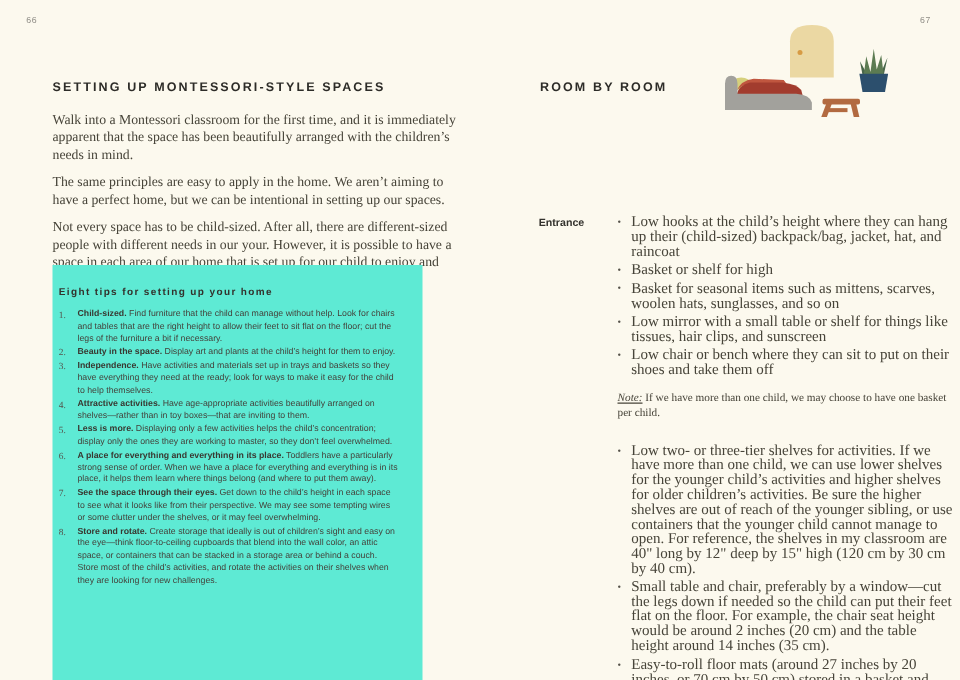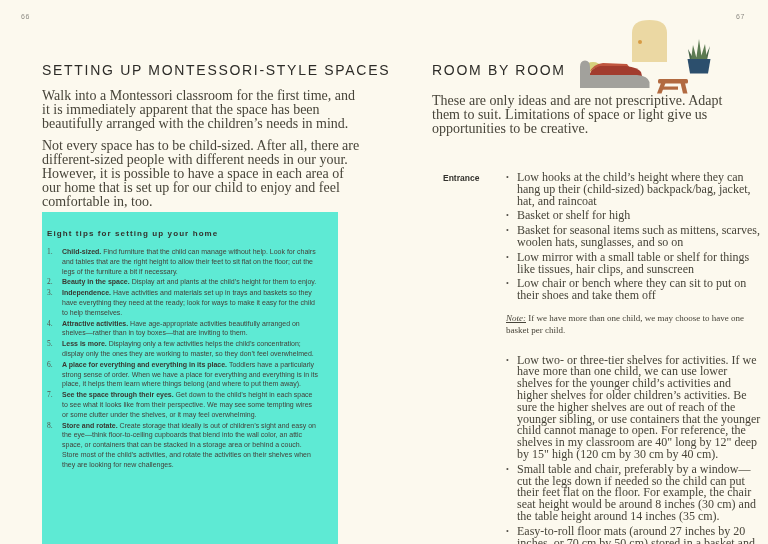--- a/index.html
+++ b/index.html
@@ -19,30 +19,30 @@
     position:absolute; top:13px;
     font-family:"Liberation Sans", sans-serif;
     font-size:7px; letter-spacing:.5px; color:#8e8c85;
   }
   .pagenum-left  { left:21px; }
   .pagenum-right { left:352px; }
 
   .heading {
     position:absolute; left:42px; top:64px;
     font-family:"Liberation Sans", sans-serif;
-    font-weight:normal; font-size:14px; line-height:13px;
+    font-weight:bold; font-size:10px; line-height:13px;
     letter-spacing:1.7px; color:#2d2c28;
     white-space:nowrap;
   }
   .page-right .heading { left:48px; }
 
   .body-copy { position:absolute; }
   .page-left  .body-copy { left:42px; top:89px; width:324px; }
   .page-right .body-copy { left:48px; top:94px; width:316px; }
-  .body-copy p { font-size:14px; line-height:14px; margin-top:8px; }
+  .body-copy p { font-size:11px; line-height:14px; margin-top:8px; }
   .body-copy p:first-child { margin-top:0; }
 
   .tips-box {
     position:absolute; left:42px; top:212px;
     width:296px; height:362px;
     background:#5eead4;
     padding:17px 19px 0 5px;
   }
   .tips-title {
     font-family:"Liberation Sans", sans-serif;
@@ -59,21 +59,21 @@
   .tip-text {
     flex:1;
     font-family:"Liberation Sans", sans-serif;
     font-size:7px; line-height:9.8px; color:#44423b;
   }
   .tip-text b { color:#393831; }
 
   .illustration { position:absolute; left:190px; top:18px; }
 
   .sections { position:absolute; left:47px; top:172px; width:332px; }
-  .section { display:flex;margin-left:12px; }
+  .section { display:flex; }
   .section + .section { margin-top:18px;align-items:flex-end; }
   .section-label {
     flex:0 0 63px;
     font-family:"Liberation Sans", sans-serif;
     font-weight:bold; font-size:8.5px; line-height:12px; color:#33322d;
   }
   .bullets-col { flex:1; }
   .bullet-list { list-style:none; }
   .bullet-list li { display:flex; margin-bottom:3px; }
   .bullet-list .dot { flex:0 0 11px; font-size:8px; line-height:11.8px; color:#55524a; }
@@ -84,20 +84,21 @@
 </head>
 <body>
 
 <div class="page page-left">
   <span class="pagenum pagenum-left">66</span>
 
   <h1 class="heading">SETTING UP MONTESSORI-STYLE SPACES</h1>
 
   <div class="body-copy">
     <p>Walk into a Montessori classroom for the first time, and it is immediately apparent that the space has been beautifully arranged with the children’s needs in mind.</p>
+    <p>The same principles are easy to apply in the home. We aren’t aiming to have a perfect home, but we can be intentional in setting up our spaces.</p>
     <p>Not every space has to be child-sized. After all, there are different-sized people with different needs in our your. However, it is possible to have a space in each area of our home that is set up for our child to enjoy and feel comfortable in, too.</p>
   </div>
 
   <div class="tips-box">
     <div class="tips-title">Eight tips for setting up your home</div>
     <ol class="tips-list">
         <li>
           <span class="tip-num">1.</span>
           <span class="tip-text"><b>Child-sized.</b> Find furniture that the child can manage without help. Look for chairs and tables that are the right height to allow their feet to sit flat on the floor; cut the legs of the furniture a bit if necessary.</span>
         </li>
@@ -160,21 +161,20 @@
       <rect x="84" y="61" width="30" height="4.5" rx="1.5" fill="#b26a40"></rect>
       <polygon points="87,65 91.5,65 87.5,75.5 83,75.5" fill="#b26a40"></polygon>
       <polygon points="106.5,65 111,65 113.5,75.5 109,75.5" fill="#b26a40"></polygon>
       <rect x="87" y="68.5" width="17" height="3.2" fill="#b26a40"></rect>
     </g>
   </svg>
 
   <h1 class="heading">ROOM BY ROOM</h1>
 
   <div class="body-copy">
-    <p>These are only ideas and are not prescriptive. Adapt them to suit. Limitations of space or light give us opportunities to be creative.</p>
   </div>
 
   <div class="sections">
     <div class="section">
       <div class="section-label">Entrance</div>
       <div class="bullets-col">
         <ul class="bullet-list">
             <li>
               <span class="dot">•</span>
               <span class="bt">Low hooks at the child’s height where they can hang up their (child-sized) backpack/bag, jacket, hat, and raincoat</span>
@@ -203,21 +203,21 @@
     <div class="section">
       <div class="section-label">Living room</div>
       <div class="bullets-col">
         <ul class="bullet-list">
             <li>
               <span class="dot">•</span>
               <span class="bt">Low two- or three-tier shelves for activities. If we have more than one child, we can use lower shelves for the younger child’s activities and higher shelves for older children’s activities. Be sure the higher shelves are out of reach of the younger sibling, or use containers that the younger child cannot manage to open. For reference, the shelves in my classroom are 40" long by 12" deep by 15" high (120 cm by 30 cm by 40 cm).</span>
             </li>
             <li>
               <span class="dot">•</span>
-              <span class="bt">Small table and chair, preferably by a window—cut the legs down if needed so the child can put their feet flat on the floor. For example, the chair seat height would be around 8 inches (30 cm) and the table height around 14 inches (35 cm).</span>
+              <span class="bt">Small table and chair, preferably by a window—cut the legs down if needed so the child can put their feet flat on the floor. For example, the chair seat height would be around 2 inches (20 cm) and the table height around 14 inches (35 cm).</span>
             </li>
             <li>
               <span class="dot">•</span>
               <span class="bt">Easy-to-roll floor mats (around 27 inches by 20 inches, or 70 cm by 50 cm) stored in a basket and used to mark a space for their activity.</span>
             </li>
           </ul>
       </div>
     </div>
   </div>
 </div>

